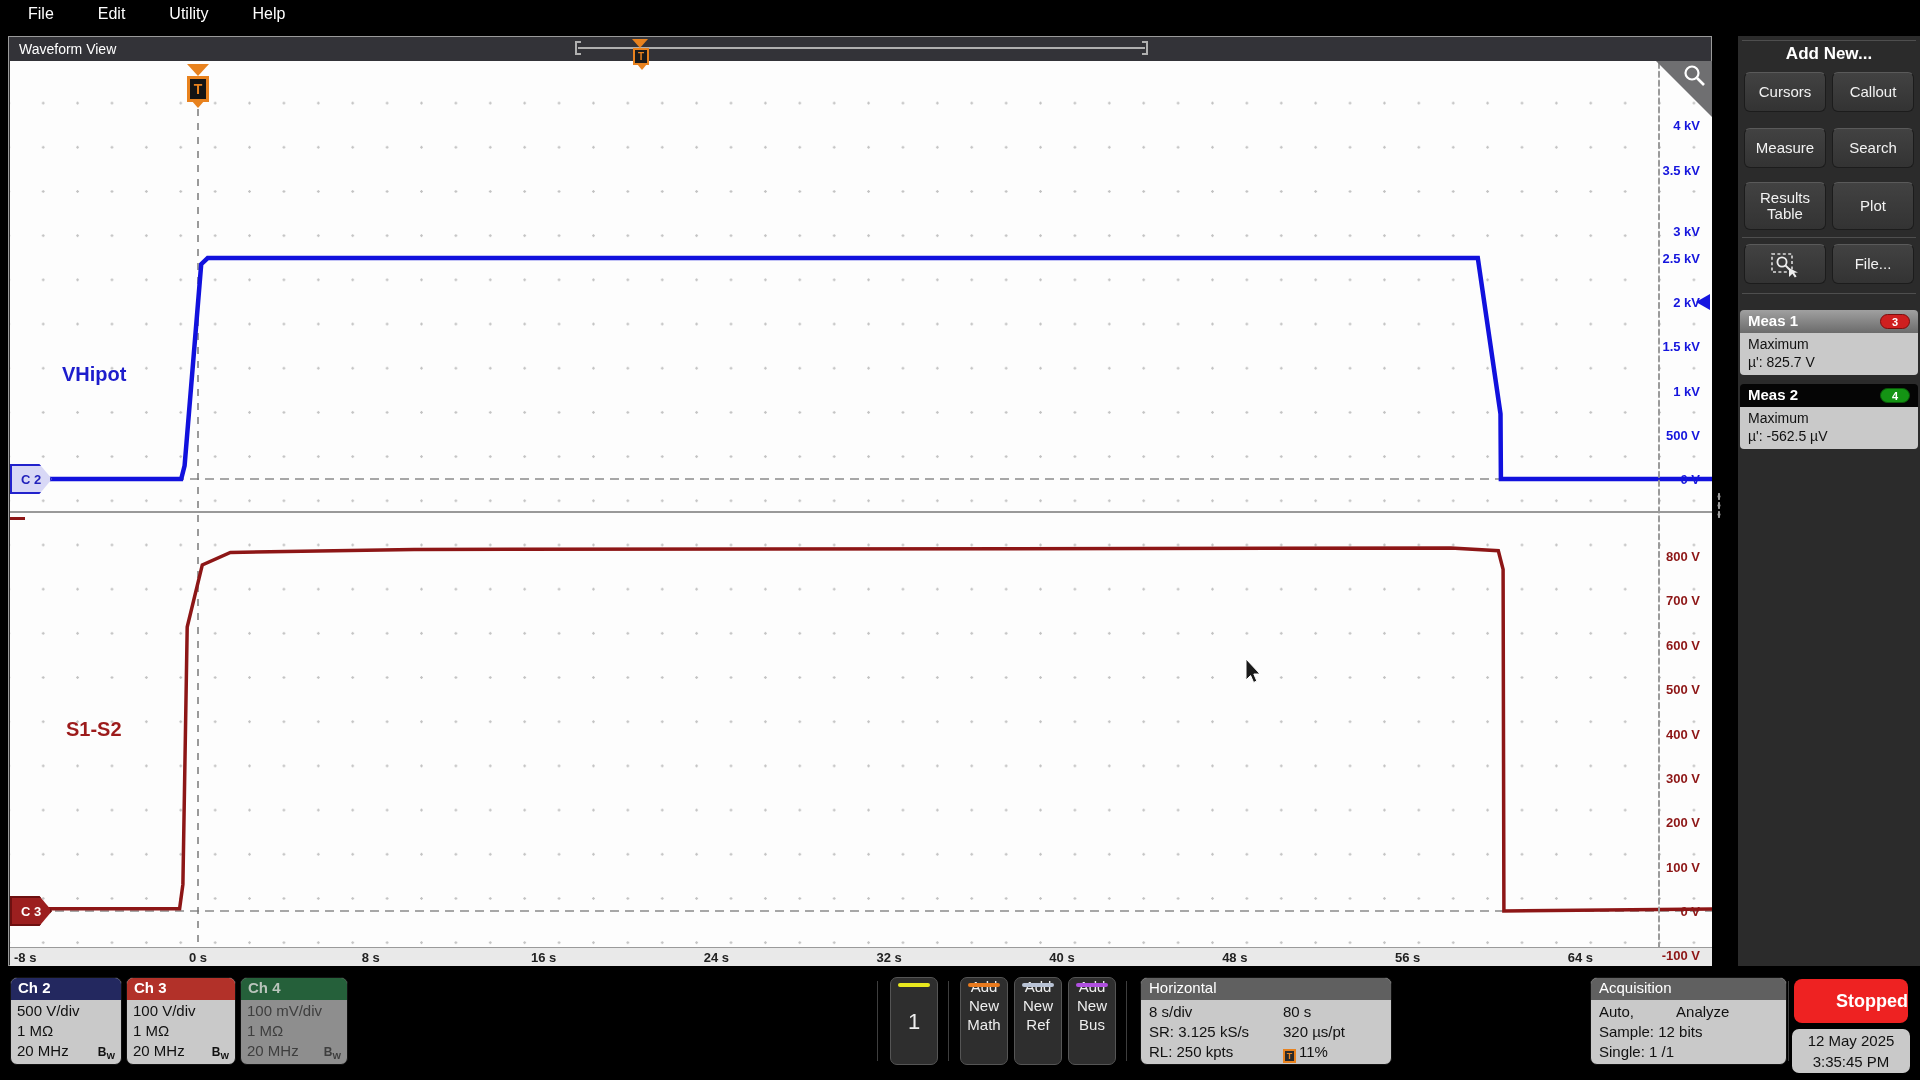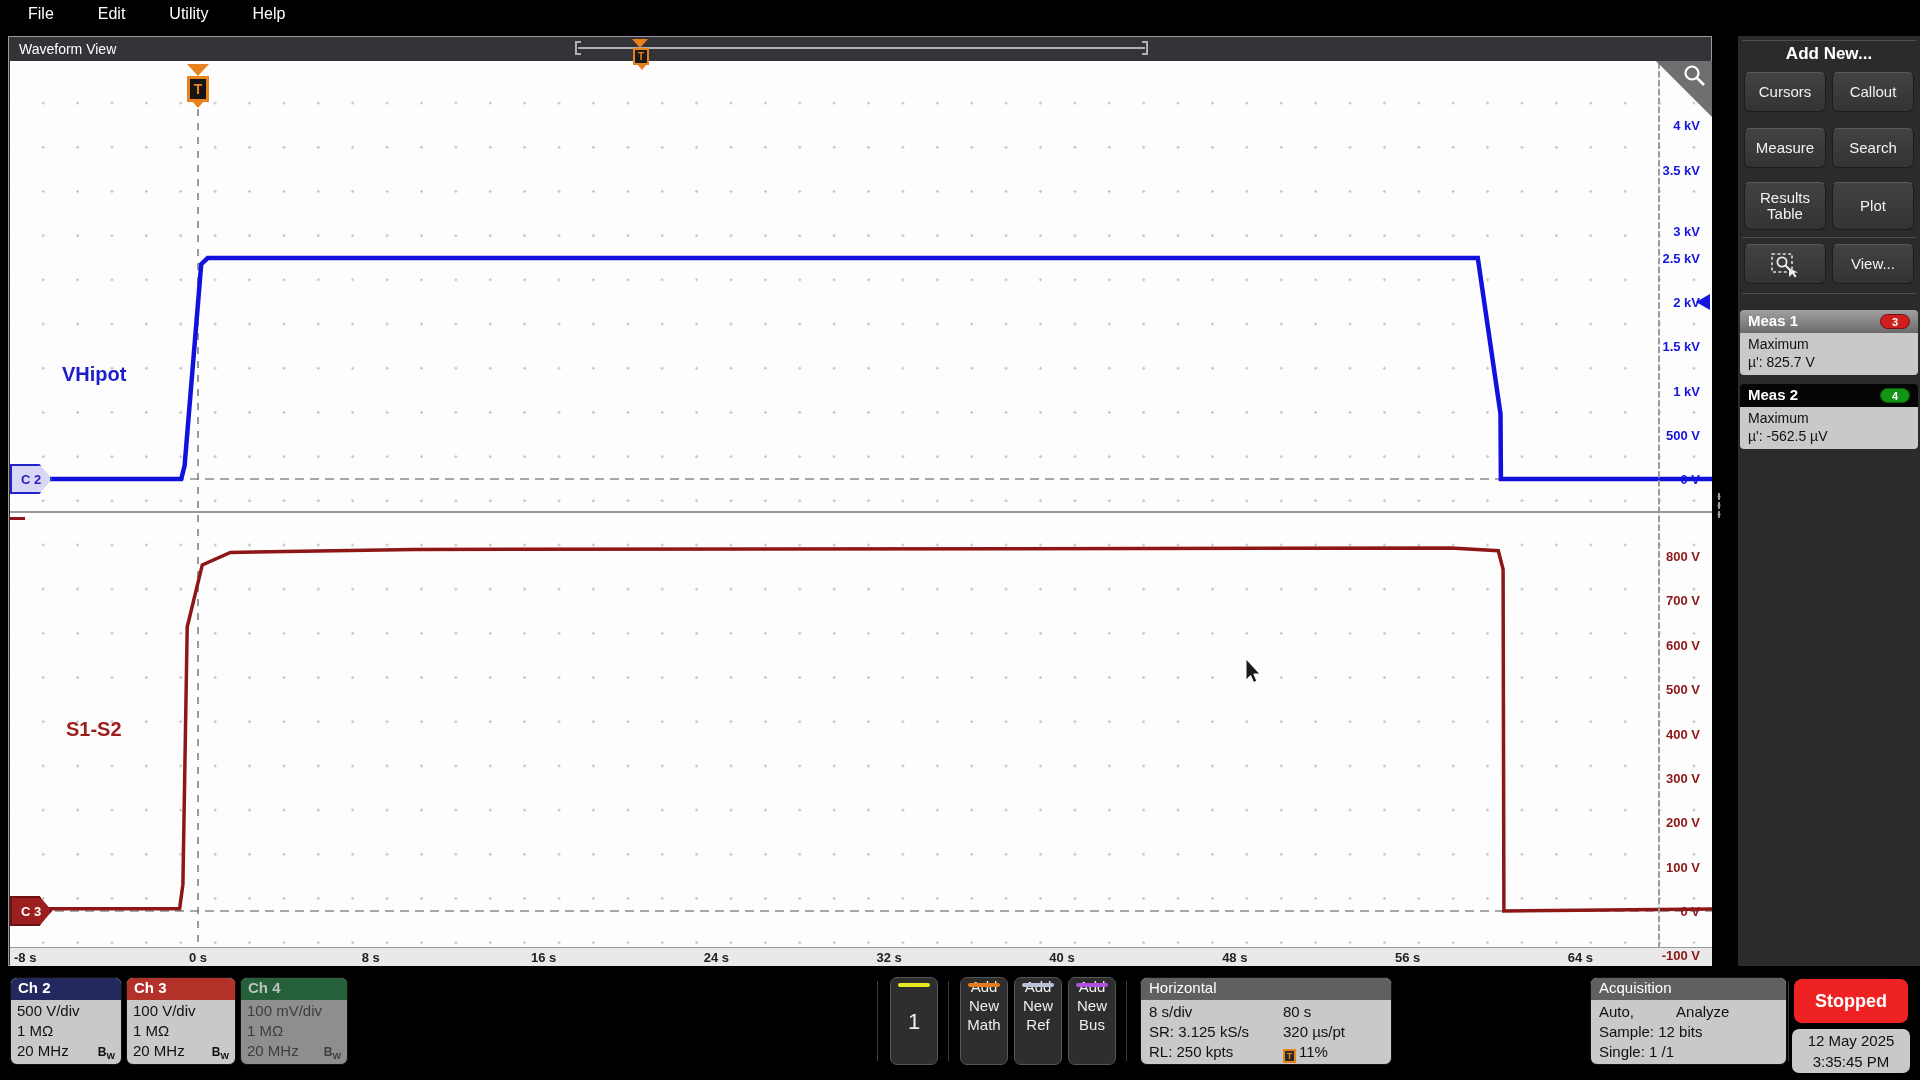--- a/index.html
+++ b/index.html
@@ -137,21 +137,21 @@
   .panel-body { font-size:15px; color:#111; padding:2px 8px; line-height:20px; }
   .hrow { display:flex; } .hrow .c2col { margin-left:auto; width:100px; }
   .trig-src { display:inline-block; background:#0018e8; color:#fff; width:44px; height:20px;
               border-radius:4px; text-align:center; font-size:14px; font-weight:bold;
               line-height:20px; vertical-align:middle; }
   .tpos-icon { display:inline-block; width:13px; height:14px; background:#2a2a2a;
                border:2px solid #e8821e; color:#e8821e; font-size:9px; font-weight:bold;
                text-align:center; line-height:10px; vertical-align:-2px; margin-right:3px; }
   #stopped { position:absolute; left:1794px; top:4px; width:114px; height:44px;
              background:#ee2222; border-radius:8px; color:#fff; font-size:18px;
-             font-weight:bold; text-align:center; line-height:44px; }
+             font-weight:bold; text-align:right; line-height:44px; }
   #datebox { position:absolute; left:1792px; top:54px; width:118px; height:44px;
              background:#c9c9c9; border-radius:7px; color:#111; font-size:15px;
              text-align:center; line-height:21px; padding-top:1px; }
   .acq-row { display:flex; } .acq-row span:last-child { margin-left:42px; }
 </style>
 </head>
 <body>
 
 <div id="menubar">
     <span class="menu-item">File</span>
@@ -244,21 +244,21 @@
   <div class="rp-btn col2 row3">Plot</div>
   <div class="rp-div" style="top:201px"></div>
   <div class="rp-btn col1 row4">
     <svg width="32" height="28">
       <rect x="3" y="4" width="20" height="18" fill="none" stroke="#ddd" stroke-width="1.6" stroke-dasharray="3 2.4"></rect>
       <circle cx="13" cy="12" r="4.6" fill="none" stroke="#eee" stroke-width="1.8"></circle>
       <line x1="16.4" y1="15.4" x2="20.5" y2="19.5" stroke="#eee" stroke-width="2"></line>
       <polygon points="20,18 20,27 23.4,23.8 25.8,27.6 27.6,26.4 25.2,22.8 29,22.4" fill="#eee"></polygon>
     </svg>
   </div>
-  <div class="rp-btn col2 row4">View...</div>
+  <div class="rp-btn col2 row4">File...</div>
   <div class="rp-div" style="top:257px"></div>
 
   <div id="meas1" class="meas-card">
     <div class="meas-head"><span>Meas 1</span>
       <span class="meas-pill pill-red">3</span></div>
     <div class="meas-body">
       <div>Maximum</div>
       <div>µ': 825.7 V</div>
     </div>
   </div>

